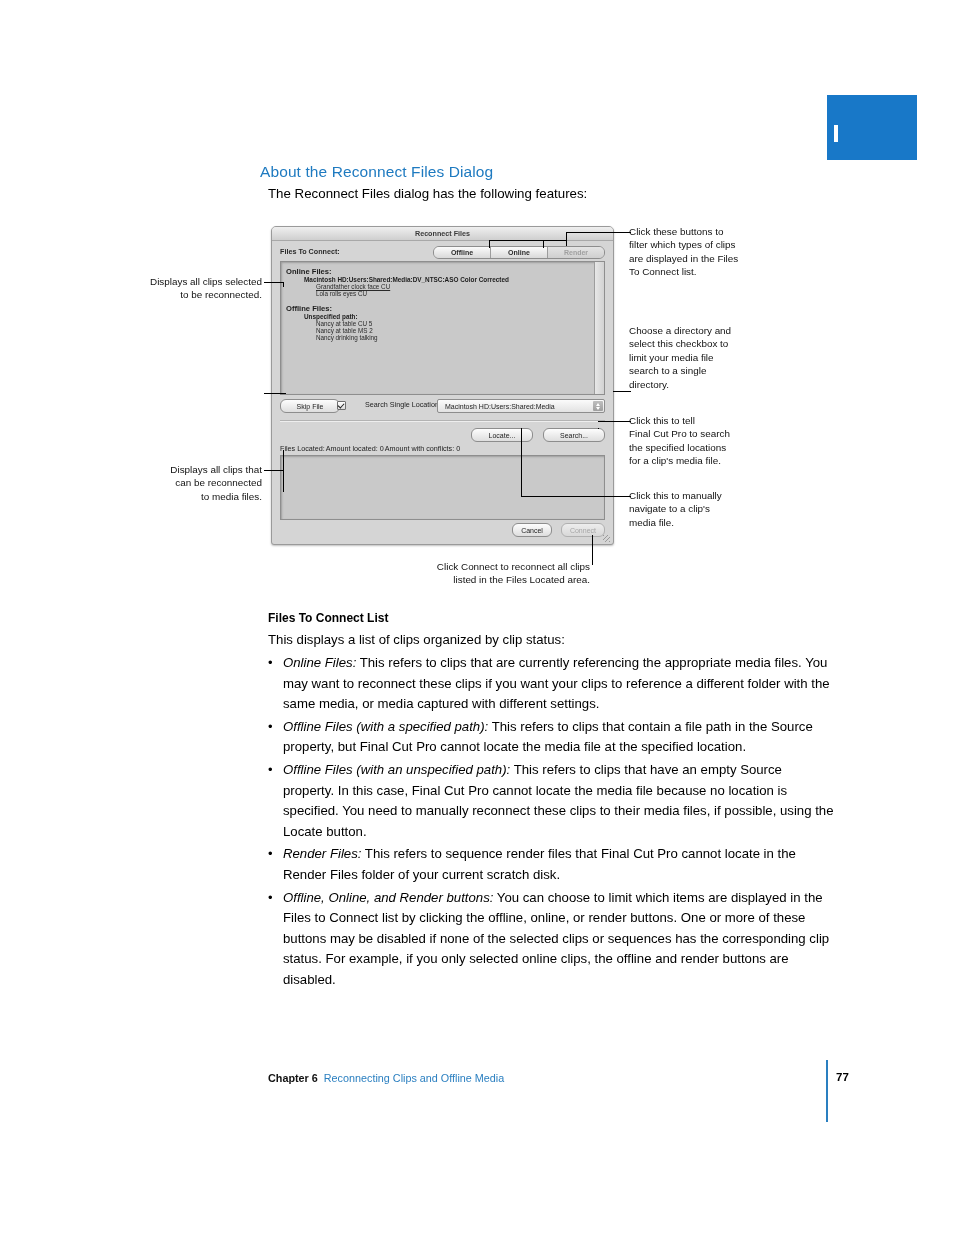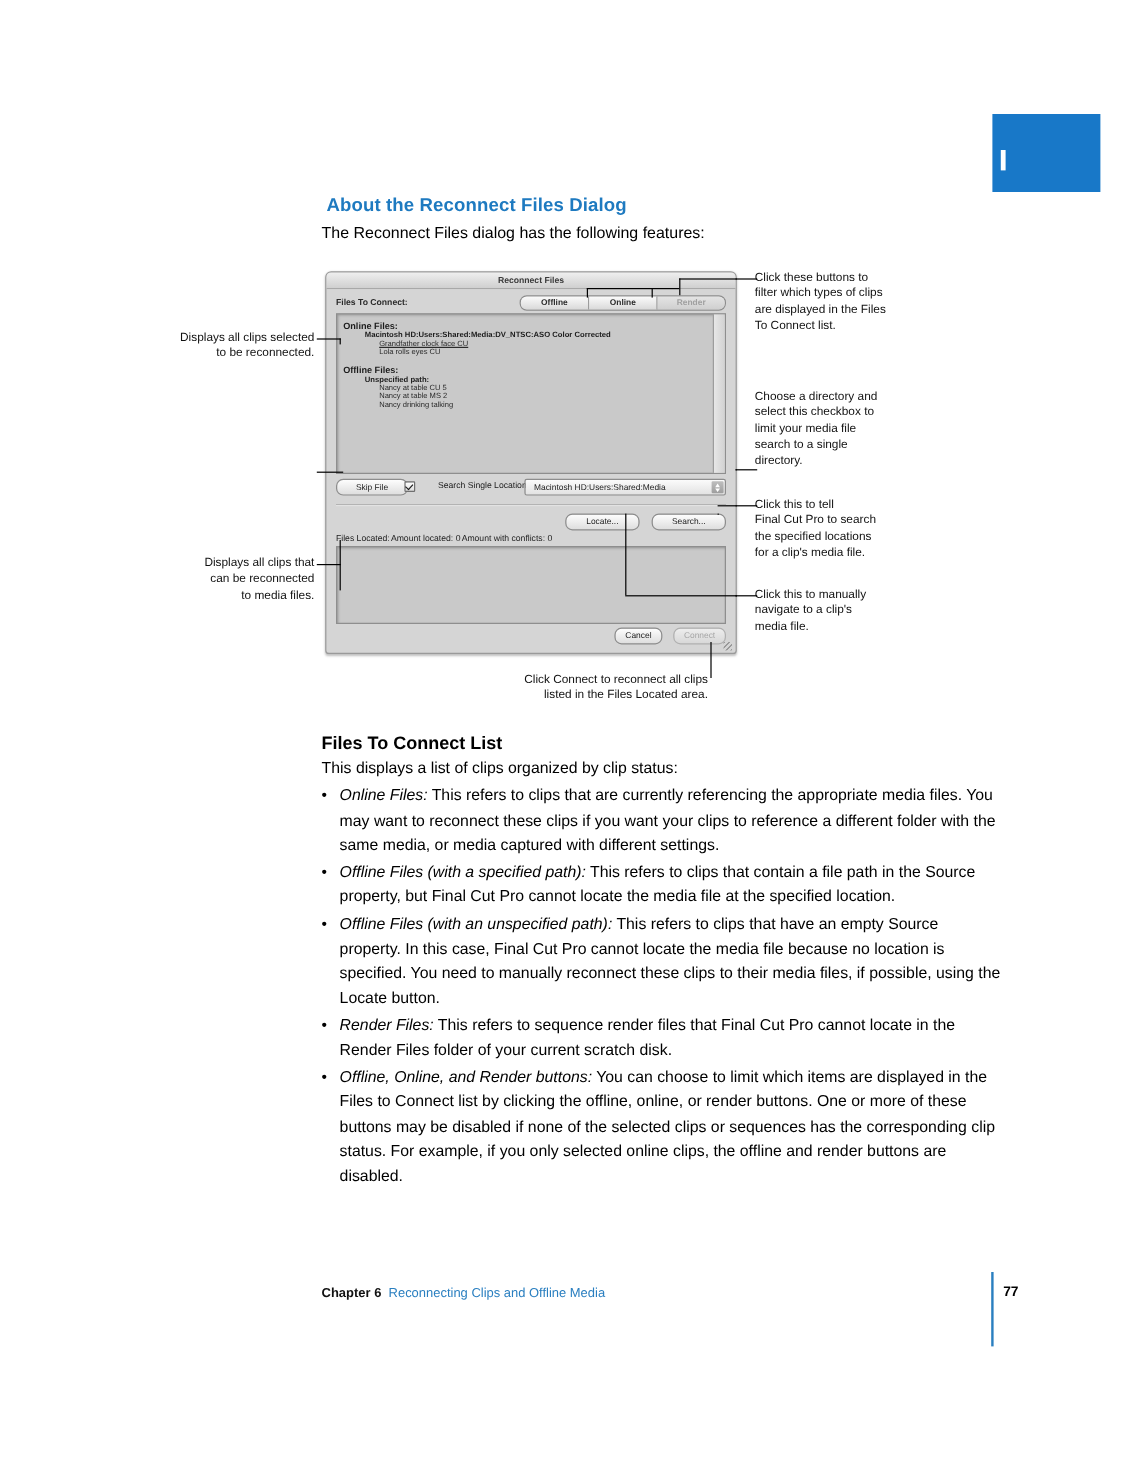--- a/index.html
+++ b/index.html
@@ -14,22 +14,22 @@
   .chap-tab{
     position:absolute;left:827px;top:95px;width:90px;height:65px;
     background:#1878c8;
   }
   .chap-tab .mark{
     position:absolute;left:7px;top:30px;width:4px;height:17px;background:#ffffff;
   }
 
   
   .h1{
-    position:absolute;left:272px;top:163px;
-    font-size:15.5px;font-weight:bold;color:#1e7ac0;letter-spacing:.1px;
+    position:absolute;left:260px;top:163px;
+    font-size:15.5px;font-weight:normal;color:#1e7ac0;letter-spacing:.1px;
   }
   .intro{
     position:absolute;left:268px;top:186px;font-size:13.3px;color:#000;text-align:right;
   }
 
   
   .dialog{
     position:absolute;left:271px;top:226px;width:341px;height:317px;
     background:#d5d5d5;border:1px solid #9a9a9a;border-radius:5px 5px 3px 3px;
     box-shadow:0 1px 2px rgba(0,0,0,.25);
@@ -122,21 +122,21 @@
   .botrow{position:absolute;right:8px;top:296px;display:flex;gap:9px;}
   .grip{position:absolute;right:3px;bottom:2px;width:7px;height:7px;
     background:repeating-linear-gradient(135deg,#9a9a9a 0 1px,transparent 1px 3px);}
 
   
   .callout{position:absolute;font-size:9.9px;line-height:13.4px;color:#111;}
   .callout.r{text-align:right;}
   .leader{position:absolute;background:#000;}
 
   
-  .sec-h{position:absolute;left:268px;top:611px;font-size:15px;font-weight:bold;}
+  .sec-h{position:absolute;left:268px;top:611px;font-size:12px;font-weight:bold;}
   .sec-p{position:absolute;left:268px;top:632px;font-size:13.2px;}
   .bullets{position:absolute;left:268px;top:653px;width:566px;}
   .bul{display:flex;margin-bottom:2px;}
   .bul .dot{width:15px;flex:none;font-size:13px;line-height:20.6px;}
   .bul .txt{font-size:13.2px;line-height:20.6px;}
   .bul .txt i{font-style:italic;}
 
   
   .footer{position:absolute;left:268px;top:1072px;font-size:10.8px;}
   .footer .ch{font-weight:bold;color:#111;}

